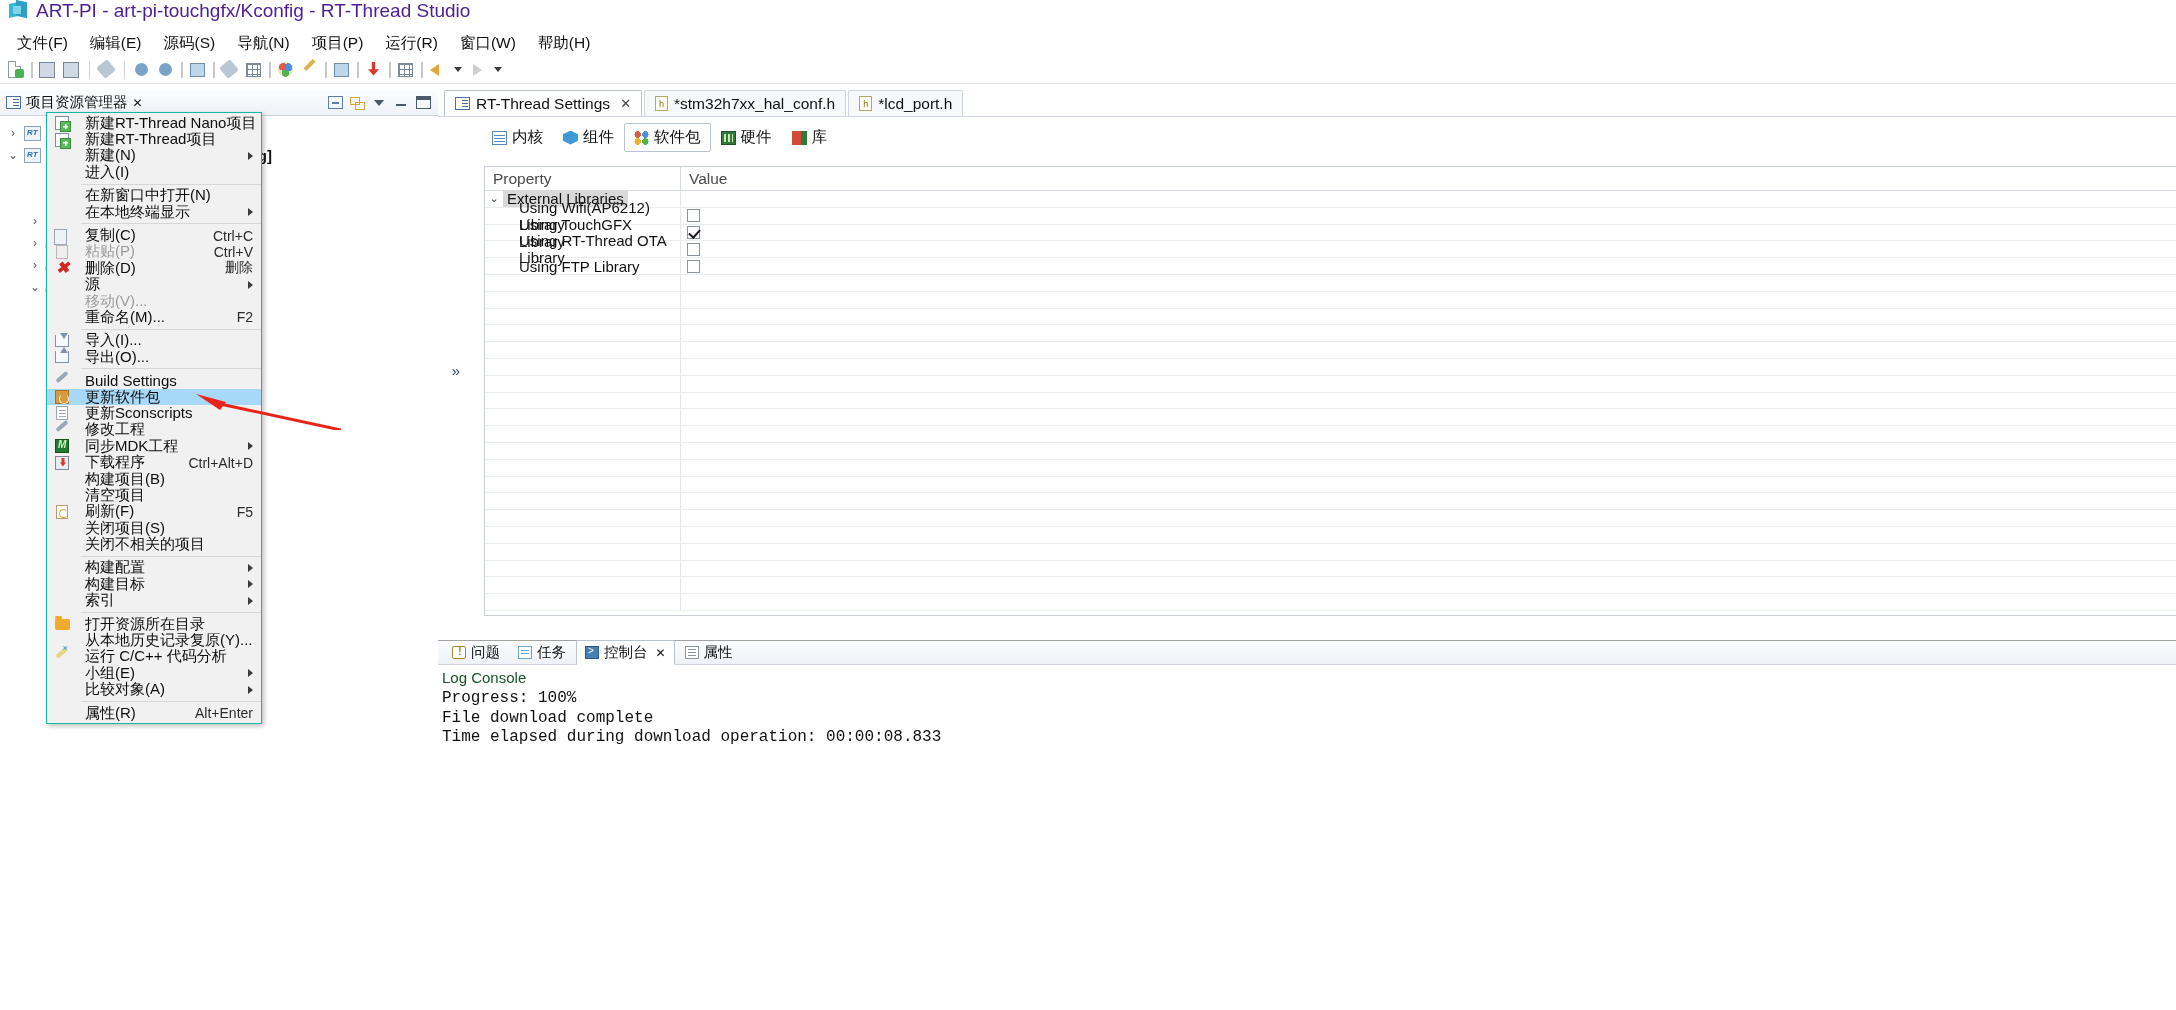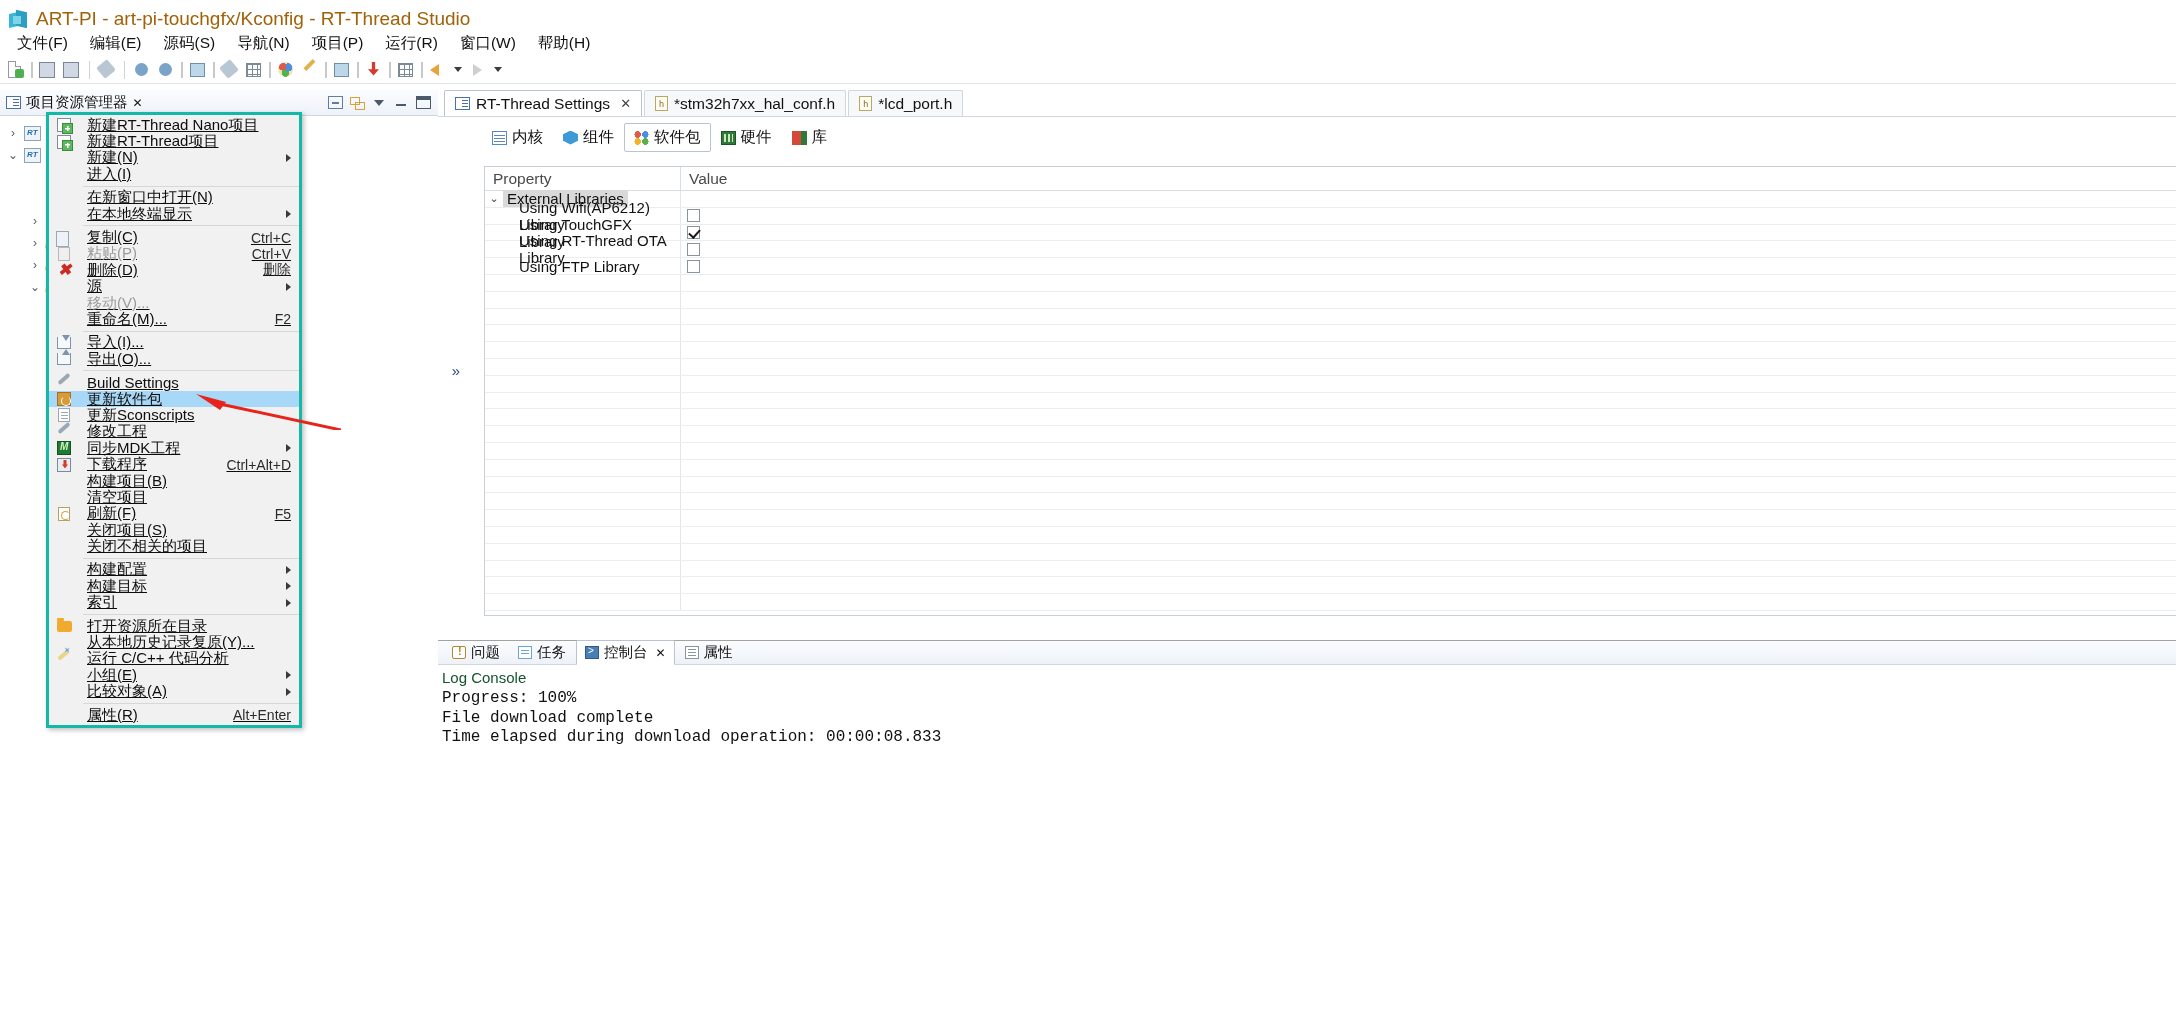--- a/index.html
+++ b/index.html
@@ -8,23 +8,23 @@
     width: 2176px; height: 1010px;
     overflow: hidden;
     background: #ffffff;
     font-family: "Liberation Sans", sans-serif;
     -webkit-font-smoothing: antialiased;
   }
   .app { position: relative; width: 2176px; height: 1010px; background:#fff; }
 
   
   .titlebar {
-    height: 30px; display: flex; align-items: flex-end;
+    height: 30px; display: flex; align-items: flex-start;
     padding-left: 8px; background: #ffffff;
-    font-size: 19px; color: #a16207;
+    font-size: 19px; color: #4c1d95;
   }
   .titlebar .appicon {
     width: 20px; height: 20px; margin-right: 8px; position: relative; flex: none;
   }
   .titlebar .appicon .sq1 { position:absolute; left:1px; top:3px; width:9px; height:14px; background:#38b6d6; transform: skewY(-12deg); }
   .titlebar .appicon .sq2 { position:absolute; left:8px; top:1px; width:11px; height:16px; background:#2e9fc4; transform: skewY(12deg); }
   .titlebar .appicon .sq3 { position:absolute; left:5px; top:6px; width:8px; height:8px; background:#7fd4e8; }
 
   
   .menubar {
@@ -100,26 +100,25 @@
     repeating-linear-gradient(90deg,#bcd6a8 0 2px, #3c7a3c 2px 4px); }
   .hicon { position:absolute; left:3px; top:2px; width:14px; height:16px; background:#fffdf2; border:1px solid #b9a76a; }
   .hicon:after{ content:'h'; position:absolute; left:4px; top:0px; font-size:10px; color:#8a6d1f; font-family:"Liberation Serif",serif; }
   .sconsicon { position:absolute; left:3px; top:2px; width:14px; height:16px; background:#fff; border:1px solid #9aa6b2; }
   .sconsicon:after{ content:''; position:absolute; left:3px; top:4px; width:8px; height:1px; background:#9aa6b2; box-shadow:0 3px 0 #9aa6b2, 0 6px 0 #9aa6b2; }
   .tlabel { padding-left:3px; }
   .tlabel.bold { font-weight:bold; }
 
   
   .ctxmenu {
-    position:absolute; left:46px; top:112px; width:256px;
-    background:#f1f1f1; border:3px solid #14b8a6;
+    position:absolute; left:46px; top:112px; width:216px;
+    background:#f1f1f1; border:1px solid #14b8a6;
     box-shadow: 2px 2px 5px rgba(0,0,0,.26);
     font-size:15px; color:#0d0d0d; padding:2px 0;
     z-index: 50;
-    text-decoration: underline;
   }
   .ctxmenu .gut { position:absolute; left:0; top:0; bottom:0; width:32px; background:#f1f1f1; }
   .cmi { display:flex; align-items:center; height:16.4px; position:relative; padding-right:8px; white-space:nowrap; }
   .cmi .cicon { width:32px; flex:none; position:relative; height:16px; }
   .cmi .ctext { flex:1; padding-left:6px; }
   .cmi .caccel { color:#2b2b2b; font-size:14px; padding-left:10px; }
   .cmi .csub {
     width:0;height:0;border-top:4px solid transparent;border-bottom:4px solid transparent;border-left:5px solid #3a3a3a;
     margin-left:6px;
   }

